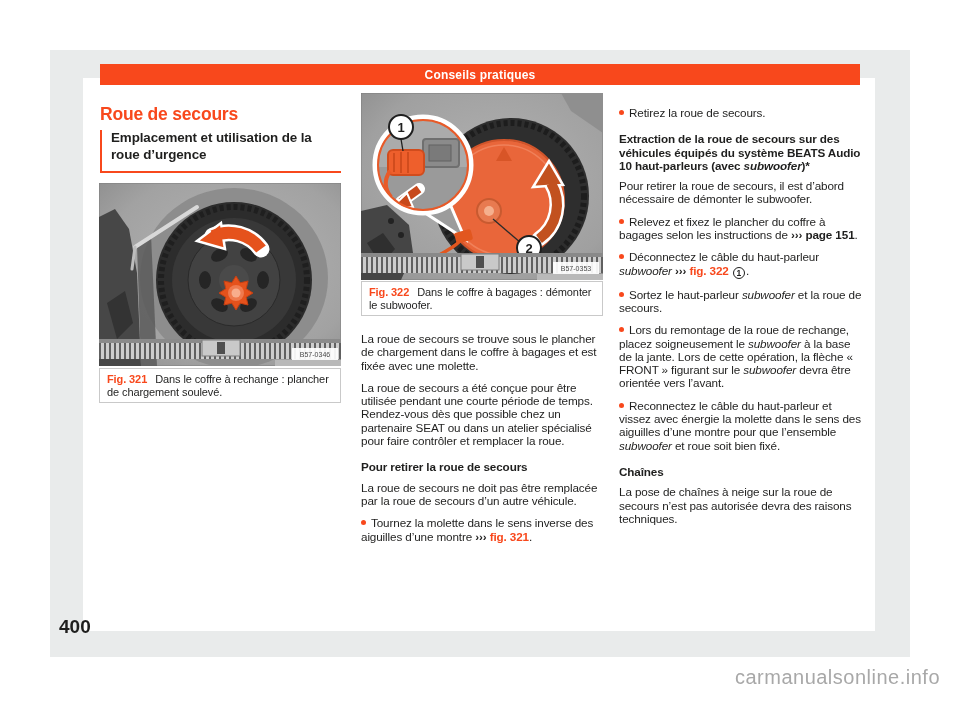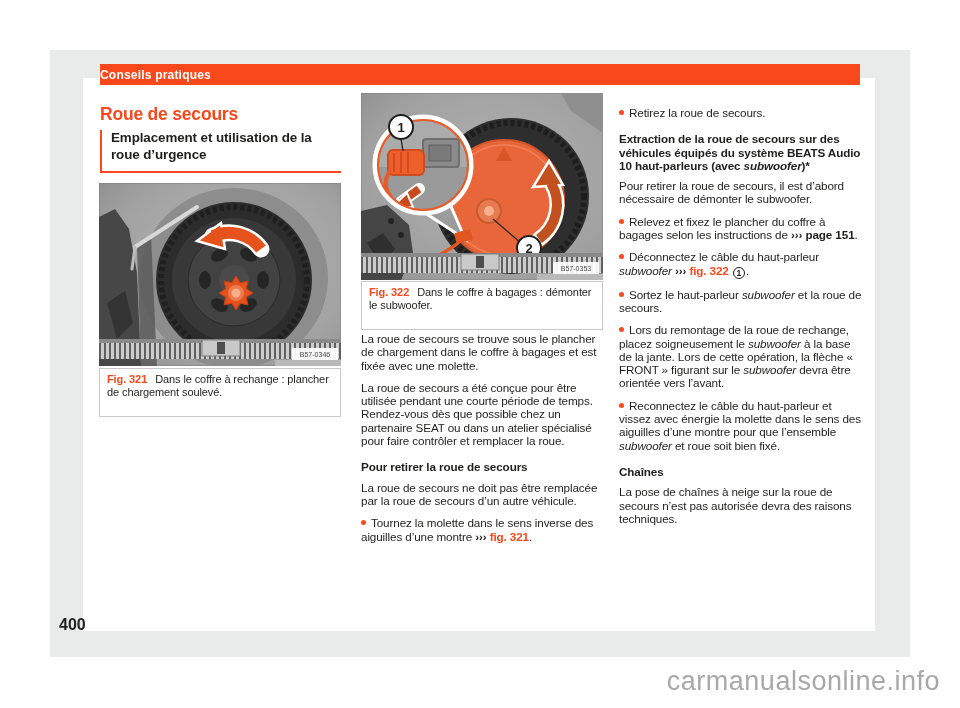--- a/index.html
+++ b/index.html
@@ -7,39 +7,39 @@
   html,body { margin:0; padding:0; }
   body {
     width:960px; height:708px; position:relative; overflow:hidden;
     background:#ffffff; color:var(--ink);
     font-family:"Liberation Sans","DejaVu Sans",sans-serif;
   }
   .gray-bg { position:absolute; left:50px; top:50px; width:860px; height:607px; background:#e9ebeb; }
   .sheet   { position:absolute; left:83px; top:78px; width:792px; height:553px; background:#ffffff; }
   .header-bar {
     position:absolute; left:100px; top:64px; width:760px; height:21px;
-    background:var(--accent); color:#fff; display:flex; align-items:center; justify-content:flex-start;
+    background:var(--accent); color:#fff; display:flex; align-items:center; justify-content:center;
     font-size:12px; font-weight:bold; letter-spacing:.2px;
   }
   .article-title {
     position:absolute; left:100px; top:104px; width:243px;
     color:var(--accent); font-size:17.5px; font-weight:bold; letter-spacing:-.2px;
   }
   .article-subtitle {
     position:absolute; left:100px; top:130px; width:241px;
     border-left:2px solid var(--accent); border-bottom:2px solid var(--accent);
     padding:0 0 8px 9px; font-size:13.4px; font-weight:bold; line-height:16.5px; letter-spacing:-.1px;
   }
   .figure { position:absolute; }
   .figure svg { display:block; width:100%; height:100%; }
   #fig321 { left:99px;  top:183px; width:242px; height:183px; }
   #fig322 { left:361px; top:93px;  width:242px; height:187px; }
   .caption {
     position:absolute; width:242px; background:#fff;
-    border:1px solid #c9c9c9; padding:4px 7px 17px 7px;
+    border:1px solid #c9c9c9; padding:4px 7px 3px 7px;
     font-size:11px; line-height:13px; letter-spacing:-.1px;
   }
   #cap321 { left:99px;  top:368px; }
   #cap322 { left:361px; top:281px; }
   .cap-label { color:var(--accent); font-weight:bold; margin-right:8px; }
   .col { position:absolute; font-size:11.7px; line-height:13.3px; letter-spacing:-.12px; }
   #col2 { left:361px; top:324px; width:243px; }
   #col3 { left:619px; top:98px;  width:243px; }
   .blk { margin:0 0 9px 0; }
   .blk-heading { font-weight:bold; margin:13px 0 7px 0; }
@@ -49,23 +49,23 @@
     background:var(--accent); margin-right:5px; vertical-align:2px;
   }
   .seg-bold   { font-weight:bold; }
   .seg-orange { font-weight:bold; color:var(--accent); }
   .seg-italic { font-style:italic; }
   .circle-num {
     display:inline-block; width:12px; height:12px; line-height:11px;
     border:1.3px solid var(--ink); border-radius:50%; text-align:center;
     font-size:8.5px; font-weight:bold; vertical-align:-1px; margin:0 1px; background:#fff;
   }
-  .page-num { position:absolute; left:59px; top:616px; font-size:16px; font-weight:bold; }
+  .page-num { position:absolute; left:59px; top:616px; font-size:19px; font-weight:bold; }
   .watermark {
-    position:absolute; right:20px; top:666px; font-size:27px; color:#a8a8a8; letter-spacing:.5px;
+    position:absolute; right:20px; top:666px; font-size:20px; color:#a8a8a8; letter-spacing:.5px;
   }
   svg text { font-family:"Liberation Sans","DejaVu Sans",sans-serif; }
 </style>
 </head>
 <body style="--accent: #f8481c; --ink: #1f1f1e;">
 
 <div class="gray-bg"></div>
 <div class="sheet"></div>
 
 <div class="header-bar">

